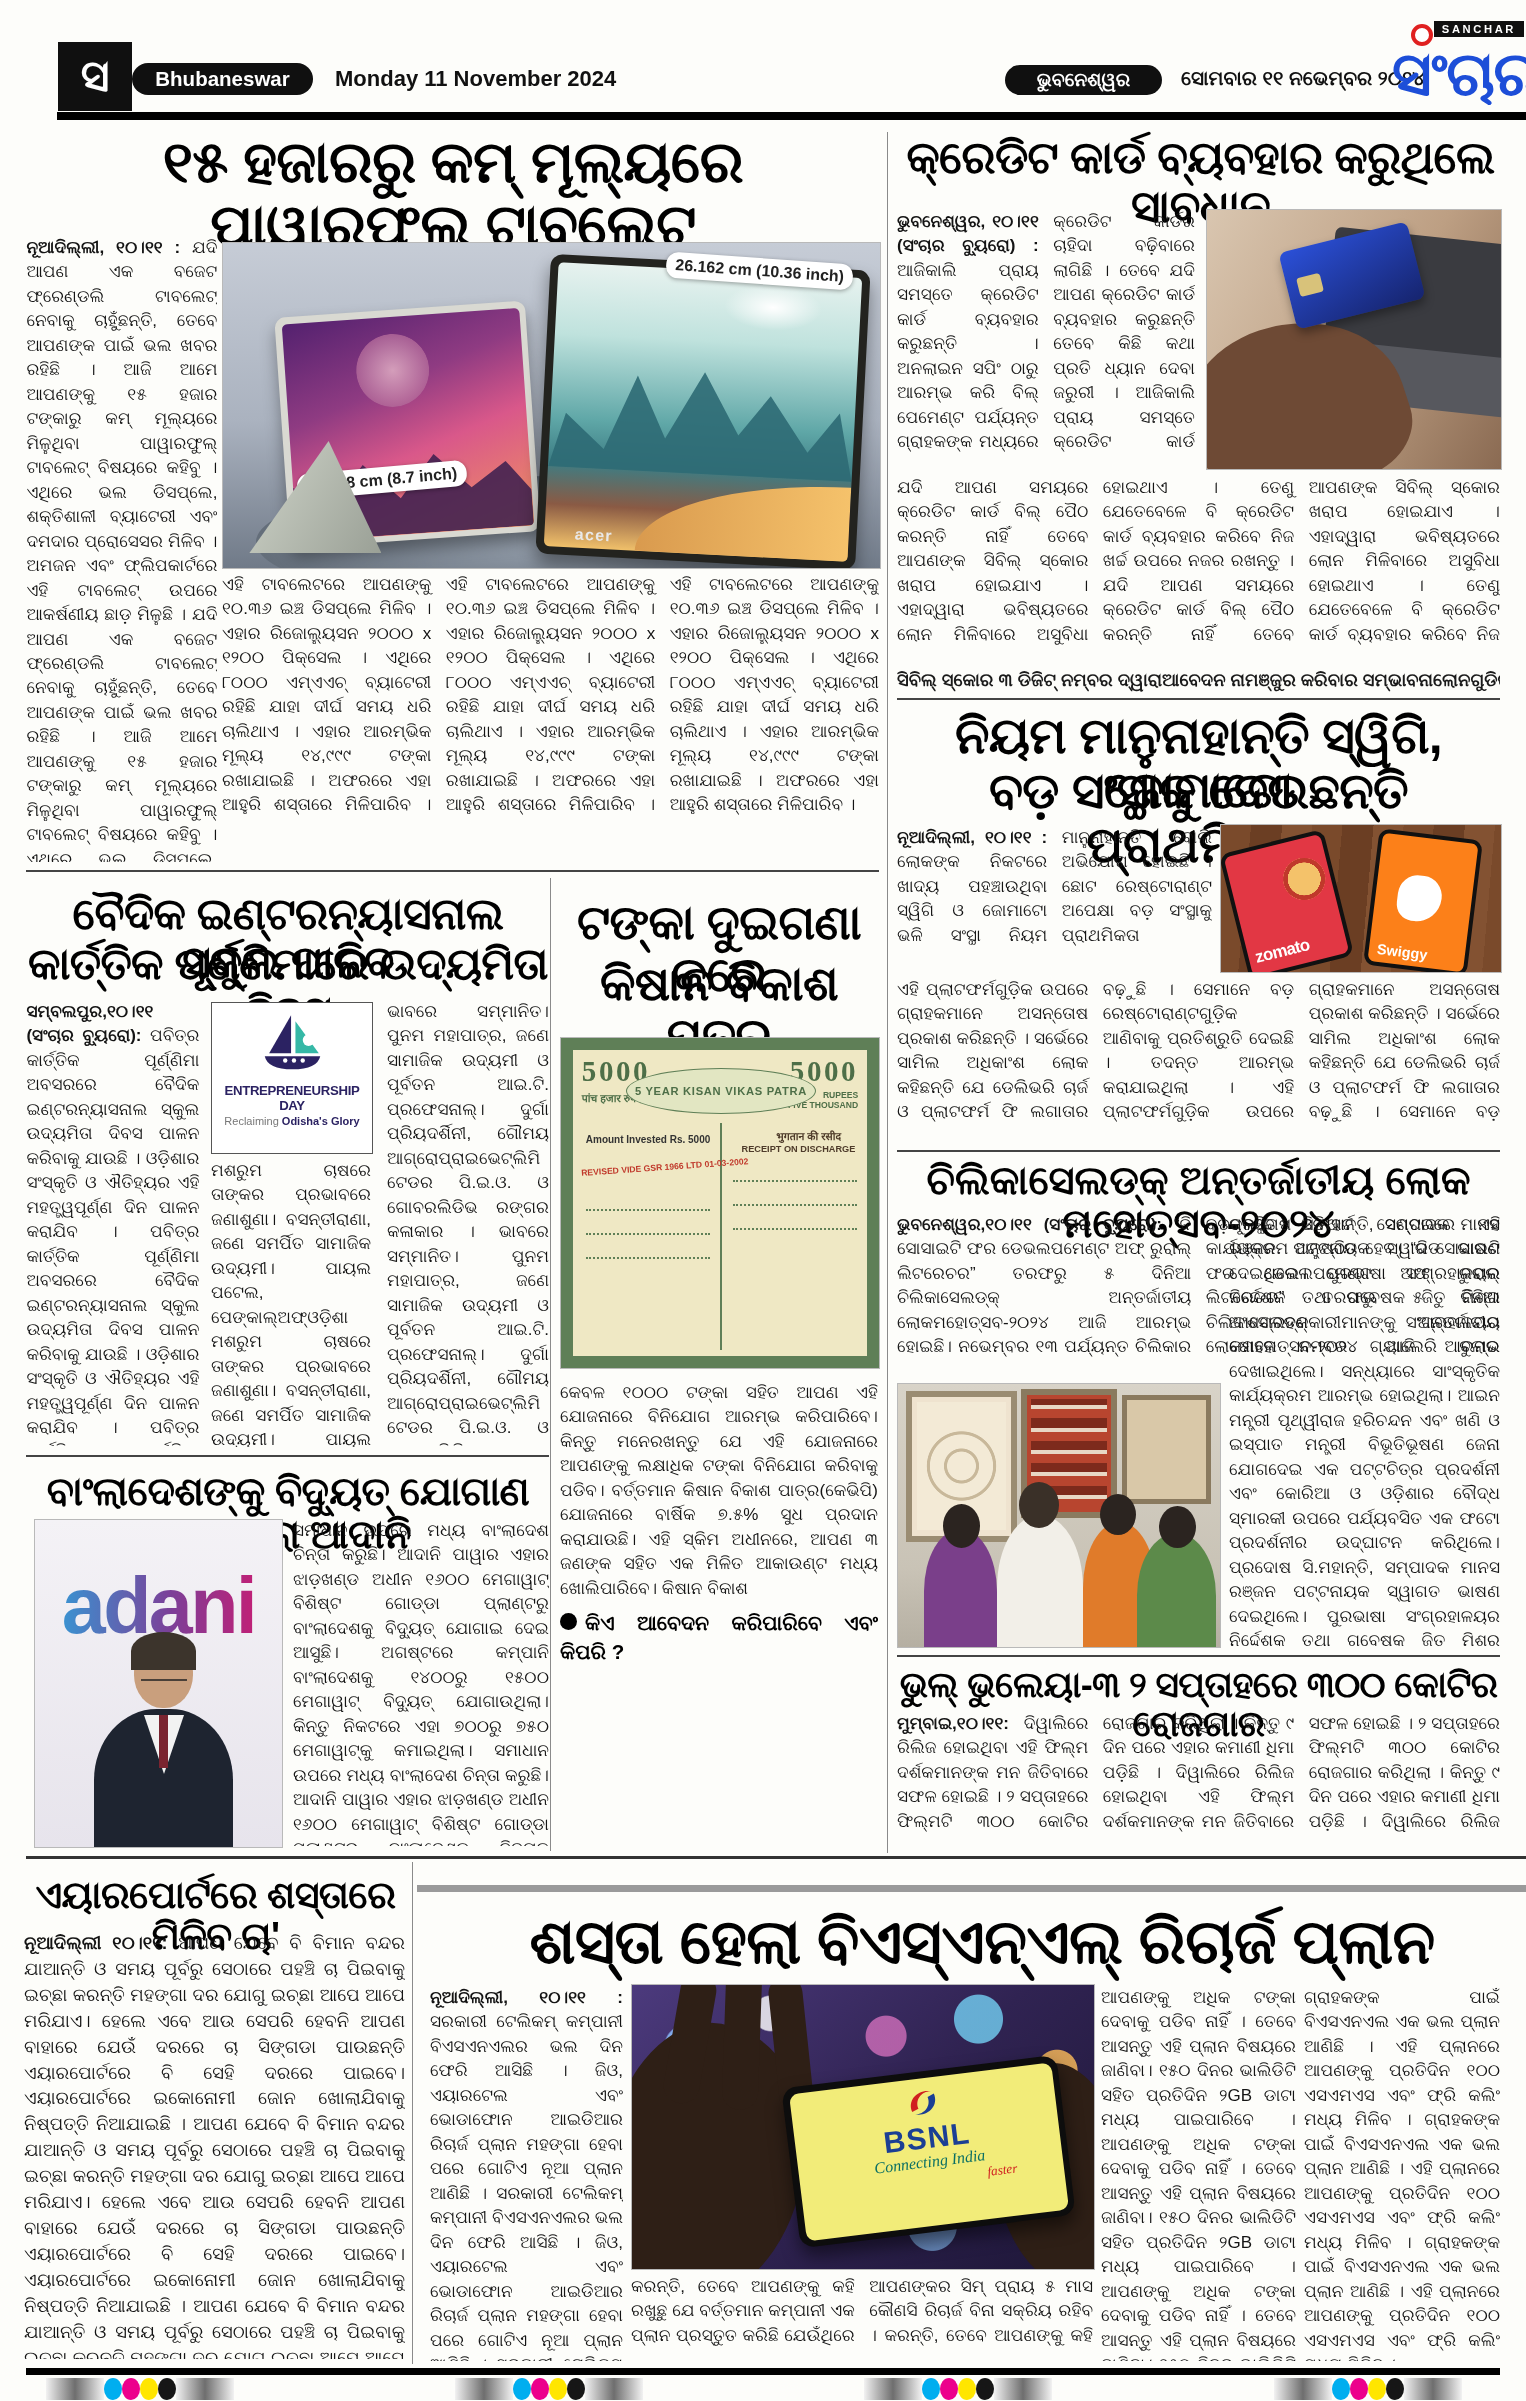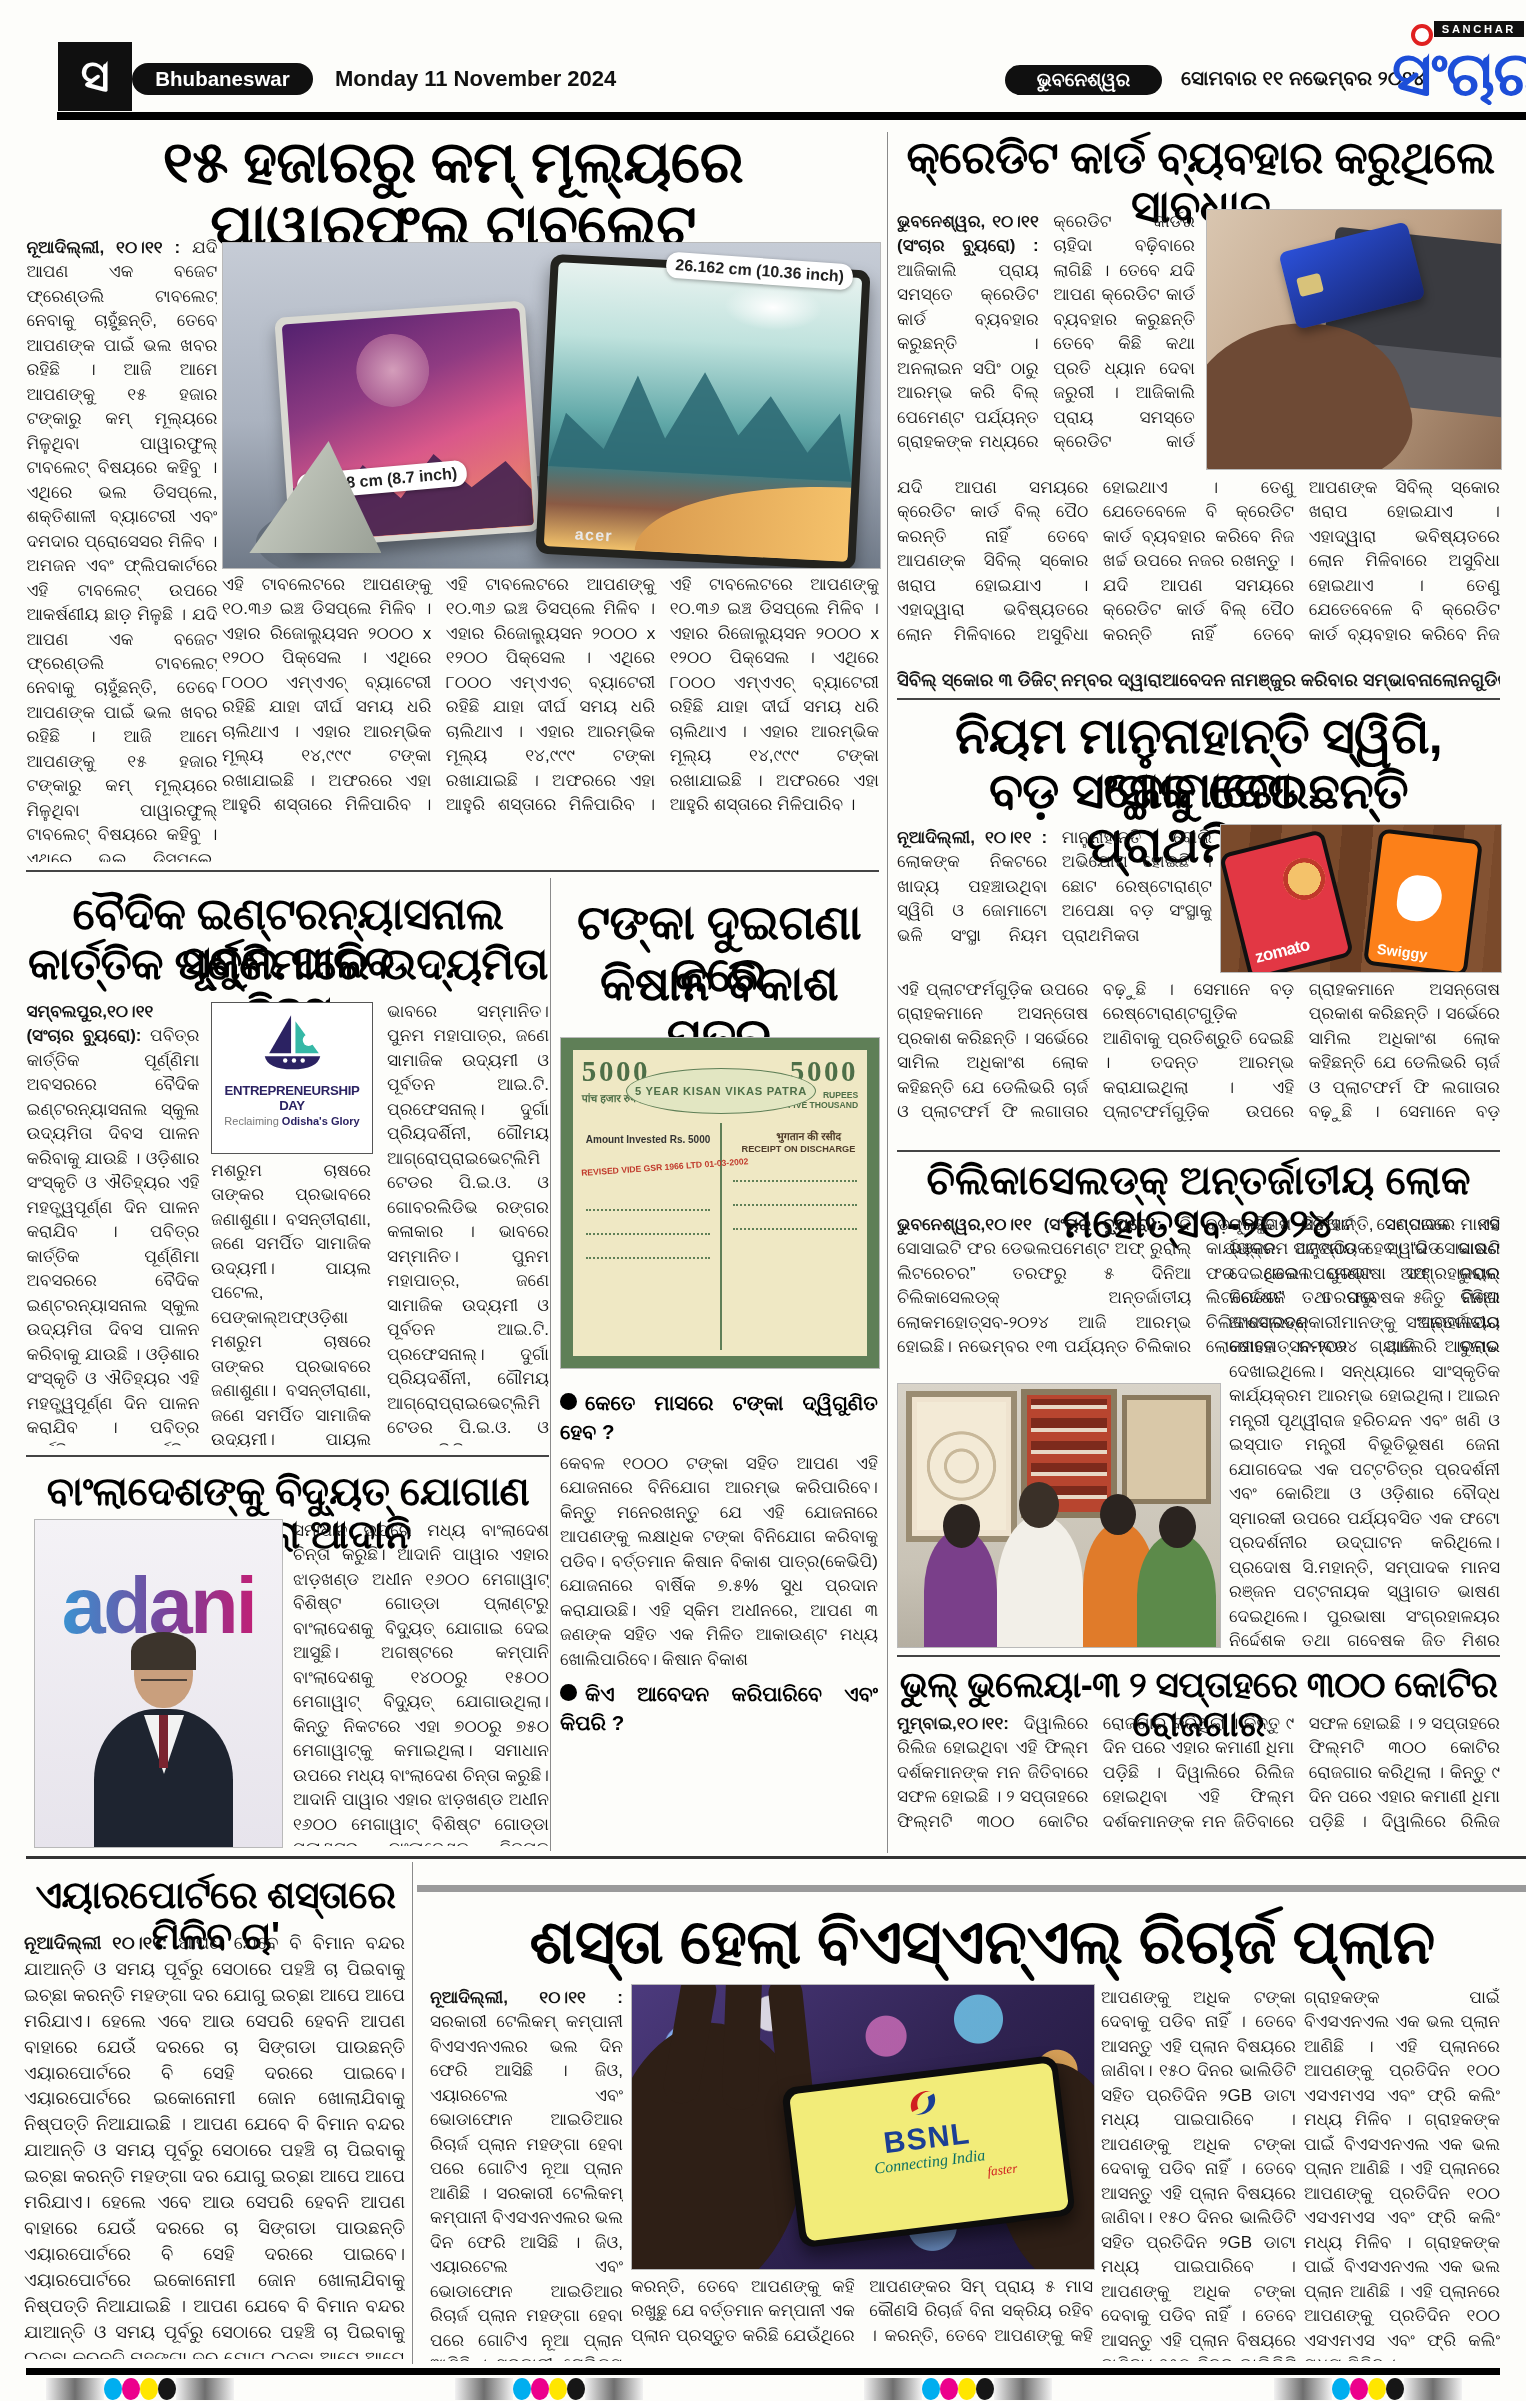--- a/index.html
+++ b/index.html
@@ -240,21 +240,20 @@
         <div style="position:absolute;right:12px;top:94px;font-size:9.2px;font-weight:bold;color:#4e3b2a;">RECEIPT ON DISCHARGE</div>
         <div class="dotline" style="position:absolute;right:10.6px;top:116px;width:42%;"></div>
         <div class="dotline" style="position:absolute;right:10.6px;top:140px;width:42%;"></div>
         <div class="dotline" style="position:absolute;right:10.6px;top:164px;width:42%;"></div>
         <div class="dotline" style="position:absolute;left:13.2px;top:145px;width:42%;"></div>
         <div class="dotline" style="position:absolute;left:13.2px;top:169px;width:42%;"></div>
         <div class="dotline" style="position:absolute;left:13.2px;top:193px;width:42%;"></div>
       </div>
     </div>
     <div class="abs body" style="left:560px;top:1381px;width:318px;height:470px;">
-      <div class="sub"><span class="dot"></span><span>କେତେ ମାସରେ ଟଙ୍କା ଦ୍ୱିଗୁଣିତ ହେବ ?</span></div>
       <div><span>କେବଳ ୧୦୦୦ ଟଙ୍କା ସହିତ ଆପଣ ଏହି ଯୋଜନାରେ ବିନିଯୋଗ ଆରମ୍ଭ କରିପାରିବେ। କିନ୍ତୁ ମନେରଖନ୍ତୁ ଯେ ଏହି ଯୋଜନାରେ ଆପଣଙ୍କୁ ଲକ୍ଷାଧିକ ଟଙ୍କା ବିନିଯୋଗ କରିବାକୁ ପଡିବ। ବର୍ତ୍ତମାନ କିଷାନ ବିକାଶ ପାତ୍ର(କେଭିପି) ଯୋଜନାରେ ବାର୍ଷିକ ୭.୫% ସୁଧ ପ୍ରଦାନ କରାଯାଉଛି। ଏହି ସ୍କିମ ଅଧୀନରେ, ଆପଣ ୩ ଜଣଙ୍କ ସହିତ ଏକ ମିଳିତ ଆକାଉଣ୍ଟ ମଧ୍ୟ ଖୋଲିପାରିବେ। କିଷାନ ବିକାଶ</span></div>
       <div class="sub"><span class="dot"></span><span>କିଏ ଆବେଦନ କରିପାରିବେ ଏବଂ କିପରି ?</span></div>
 
     </div>
   </section>
 
   <section>
     <h1 class="abs hl" style="left:26.4px;top:1470px;width:523px;font-size:40px;margin:0;">ବାଂଲାଦେଶଙ୍କୁ ବିଦ୍ୟୁତ୍ ଯୋଗାଣ କମାଇଲା ଆଦାନି</h1>
     <div class="abs photo" style="left:34px;top:1519px;width:247px;height:327px;background:linear-gradient(180deg,#f4f2f6 0%,#e7e4ec 100%);">
       <div style="position:absolute;left:0;top:40px;width:100%;text-align:center;font-size:79px;font-weight:bold;letter-spacing:-2.6px;background:linear-gradient(90deg,#2aa7df 0%,#7c3f98 55%,#d5166c 100%);-webkit-background-clip:text;background-clip:text;color:transparent;">adani</div>

